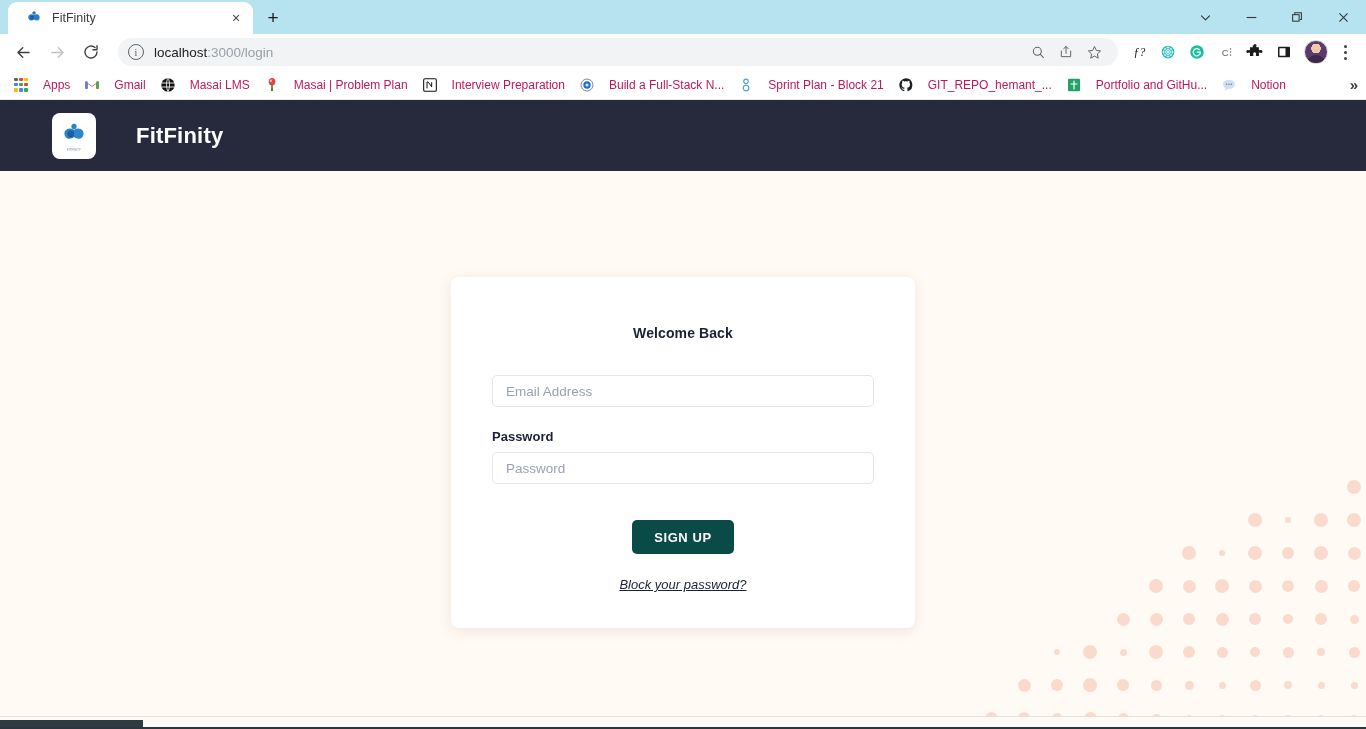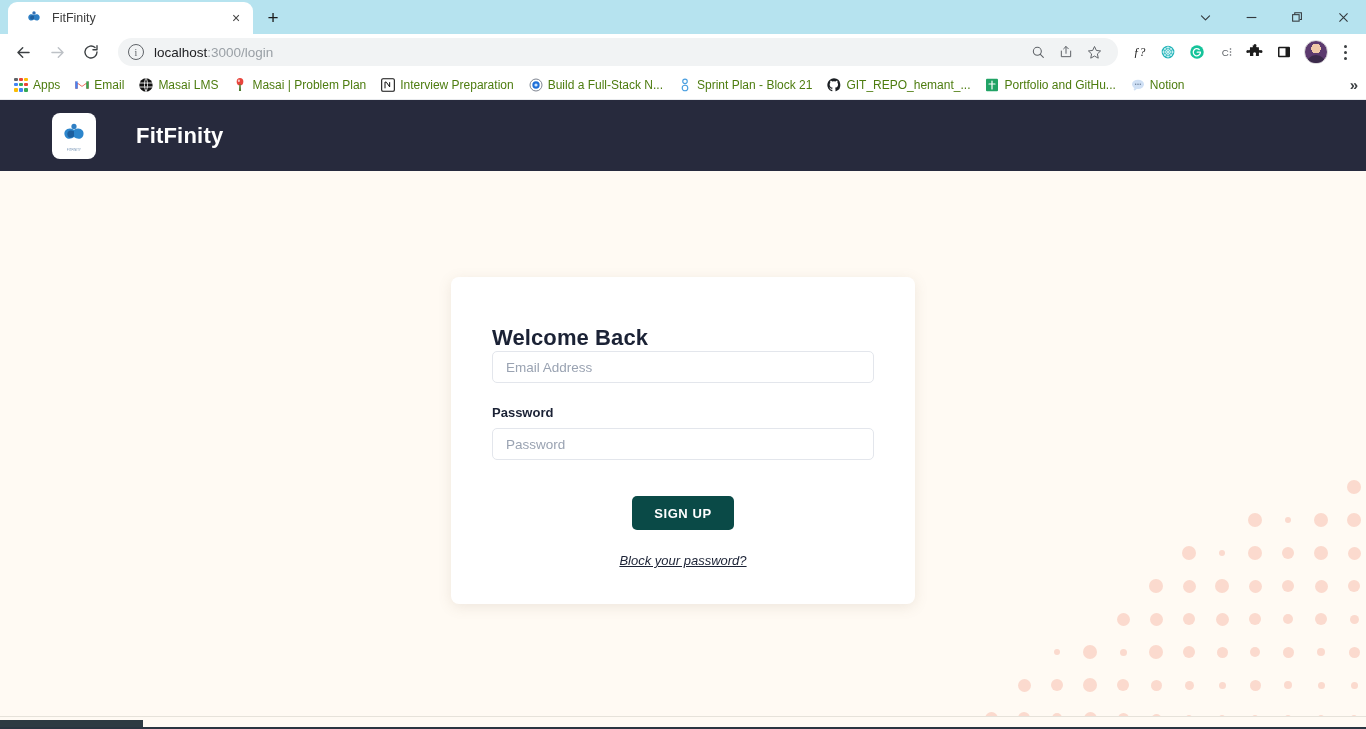--- a/index.html
+++ b/index.html
@@ -100,21 +100,21 @@
 
   .bookmarks {
     height: 30px; background: #ffffff; display: flex; align-items: center;
     padding: 0 6px; border-bottom: 1px solid #e8eaed; position: relative;
   }
   .bm {
     display: flex; align-items: center; height: 24px;
     padding: 0 7px; flex: none; max-width: 170px;
   }
   .bm-label {
-    font-size: 12px; color: #4d7c0f; margin-left: 4px;
+    font-size: 12px; color: #be185d; margin-left: 14px;
     white-space: nowrap; overflow: hidden; text-overflow: ellipsis;
   }
   .bm-ico { width: 16px; height: 16px; flex: none; position: relative; }
   .bm-overflow {
     position: absolute; right: 8px; font-size: 15px; color: #3c4043;
     font-weight: bold;
   }
 
   
   .apps-grid {
@@ -153,22 +153,22 @@
   .dots { position: absolute; right: 0; bottom: 0; width: 430px; height: 260px; }
   .dots i { position: absolute; border-radius: 50%; background: #fbdace; }
 
   .card {
     position: absolute; left: 451px; top: 106px;
     width: 464px; background: #ffffff; border-radius: 8px;
     box-shadow: 0 3px 14px rgba(120, 100, 80, .13);
     padding: 48px 41px 36px;
   }
   .card-title {
-    text-align: left; font-size: 22px; font-weight: bold;
-    color: #1b2235; letter-spacing: .1px;
+    text-align: center; font-size: 14px; font-weight: bold;
+    color: #1b2235; margin-bottom: 34px; letter-spacing: .1px;
   }
   .field-label {
     font-size: 13px; font-weight: bold; color: #1b2235; margin-bottom: 8px;
   }
   .field-input {
     width: 100%; height: 32px; border: 1px solid #e3e6ec; border-radius: 5px;
     padding: 8px 13px; font-size: 13.5px; color: #1b2235;
     font-family: "Liberation Sans", sans-serif; background: #fff;
     outline: none;
   }
@@ -361,21 +361,21 @@
     </div>
 
     <div class="bm">
       <span class="bm-ico">
         <svg viewBox="0 0 24 24" width="16" height="16">
             <path d="M2 6.5v11h3.5V10L12 14.6 18.5 10v7.5H22v-11l-10 7z" fill="#ea4335"></path>
             <path d="M2 6.5h3.5V17.5H2z" fill="#4285f4"></path>
             <path d="M18.5 6.5H22v11h-3.5z" fill="#34a853"></path>
           </svg>
       </span>
-      <span class="bm-label">Email</span>
+      <span class="bm-label">Gmail</span>
     </div>
 
     <div class="bm">
       <span class="bm-ico">
         <svg viewBox="0 0 24 24" width="16" height="16">
             <circle cx="12" cy="12" r="10" fill="#111"></circle>
             <path d="M12 2c3 3.6 3 14.4 0 20M12 2c-3 3.6-3 14.4 0 20M2.6 9h18.8M2.6 15h18.8" stroke="#fff" stroke-width="1.3" fill="none"></path>
           </svg>
       </span>
       <span class="bm-label">Masai LMS</span>

